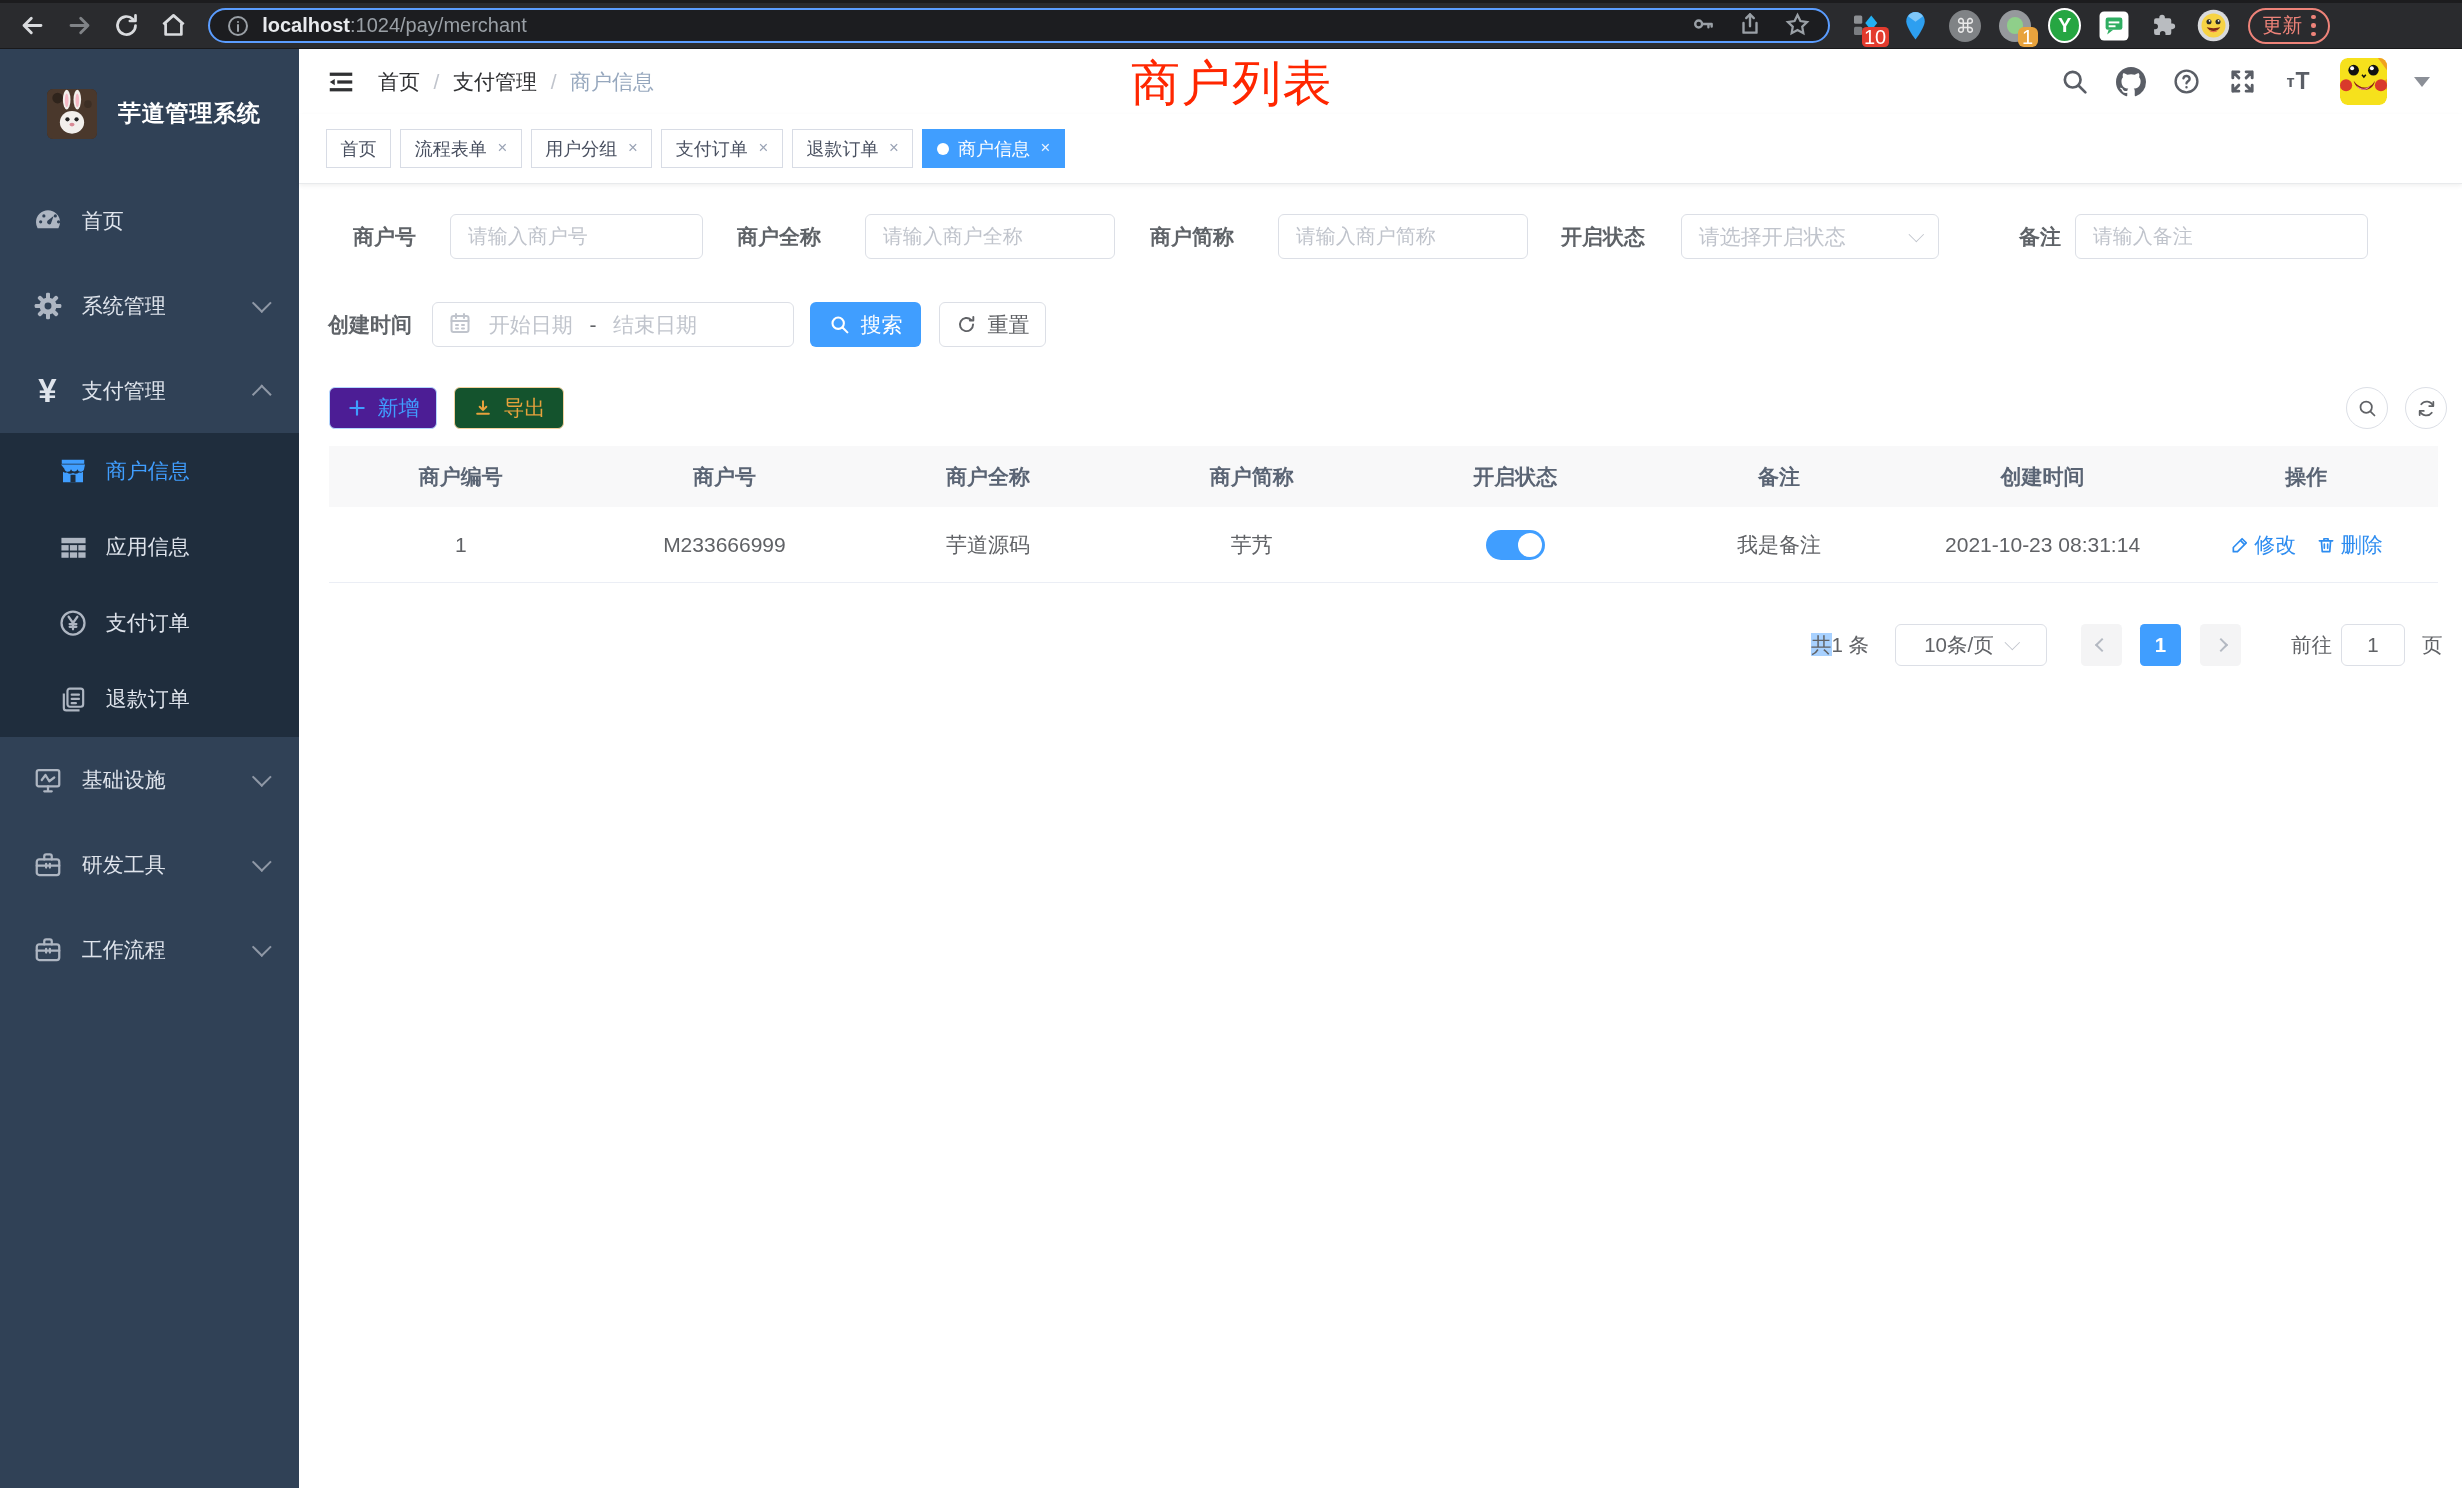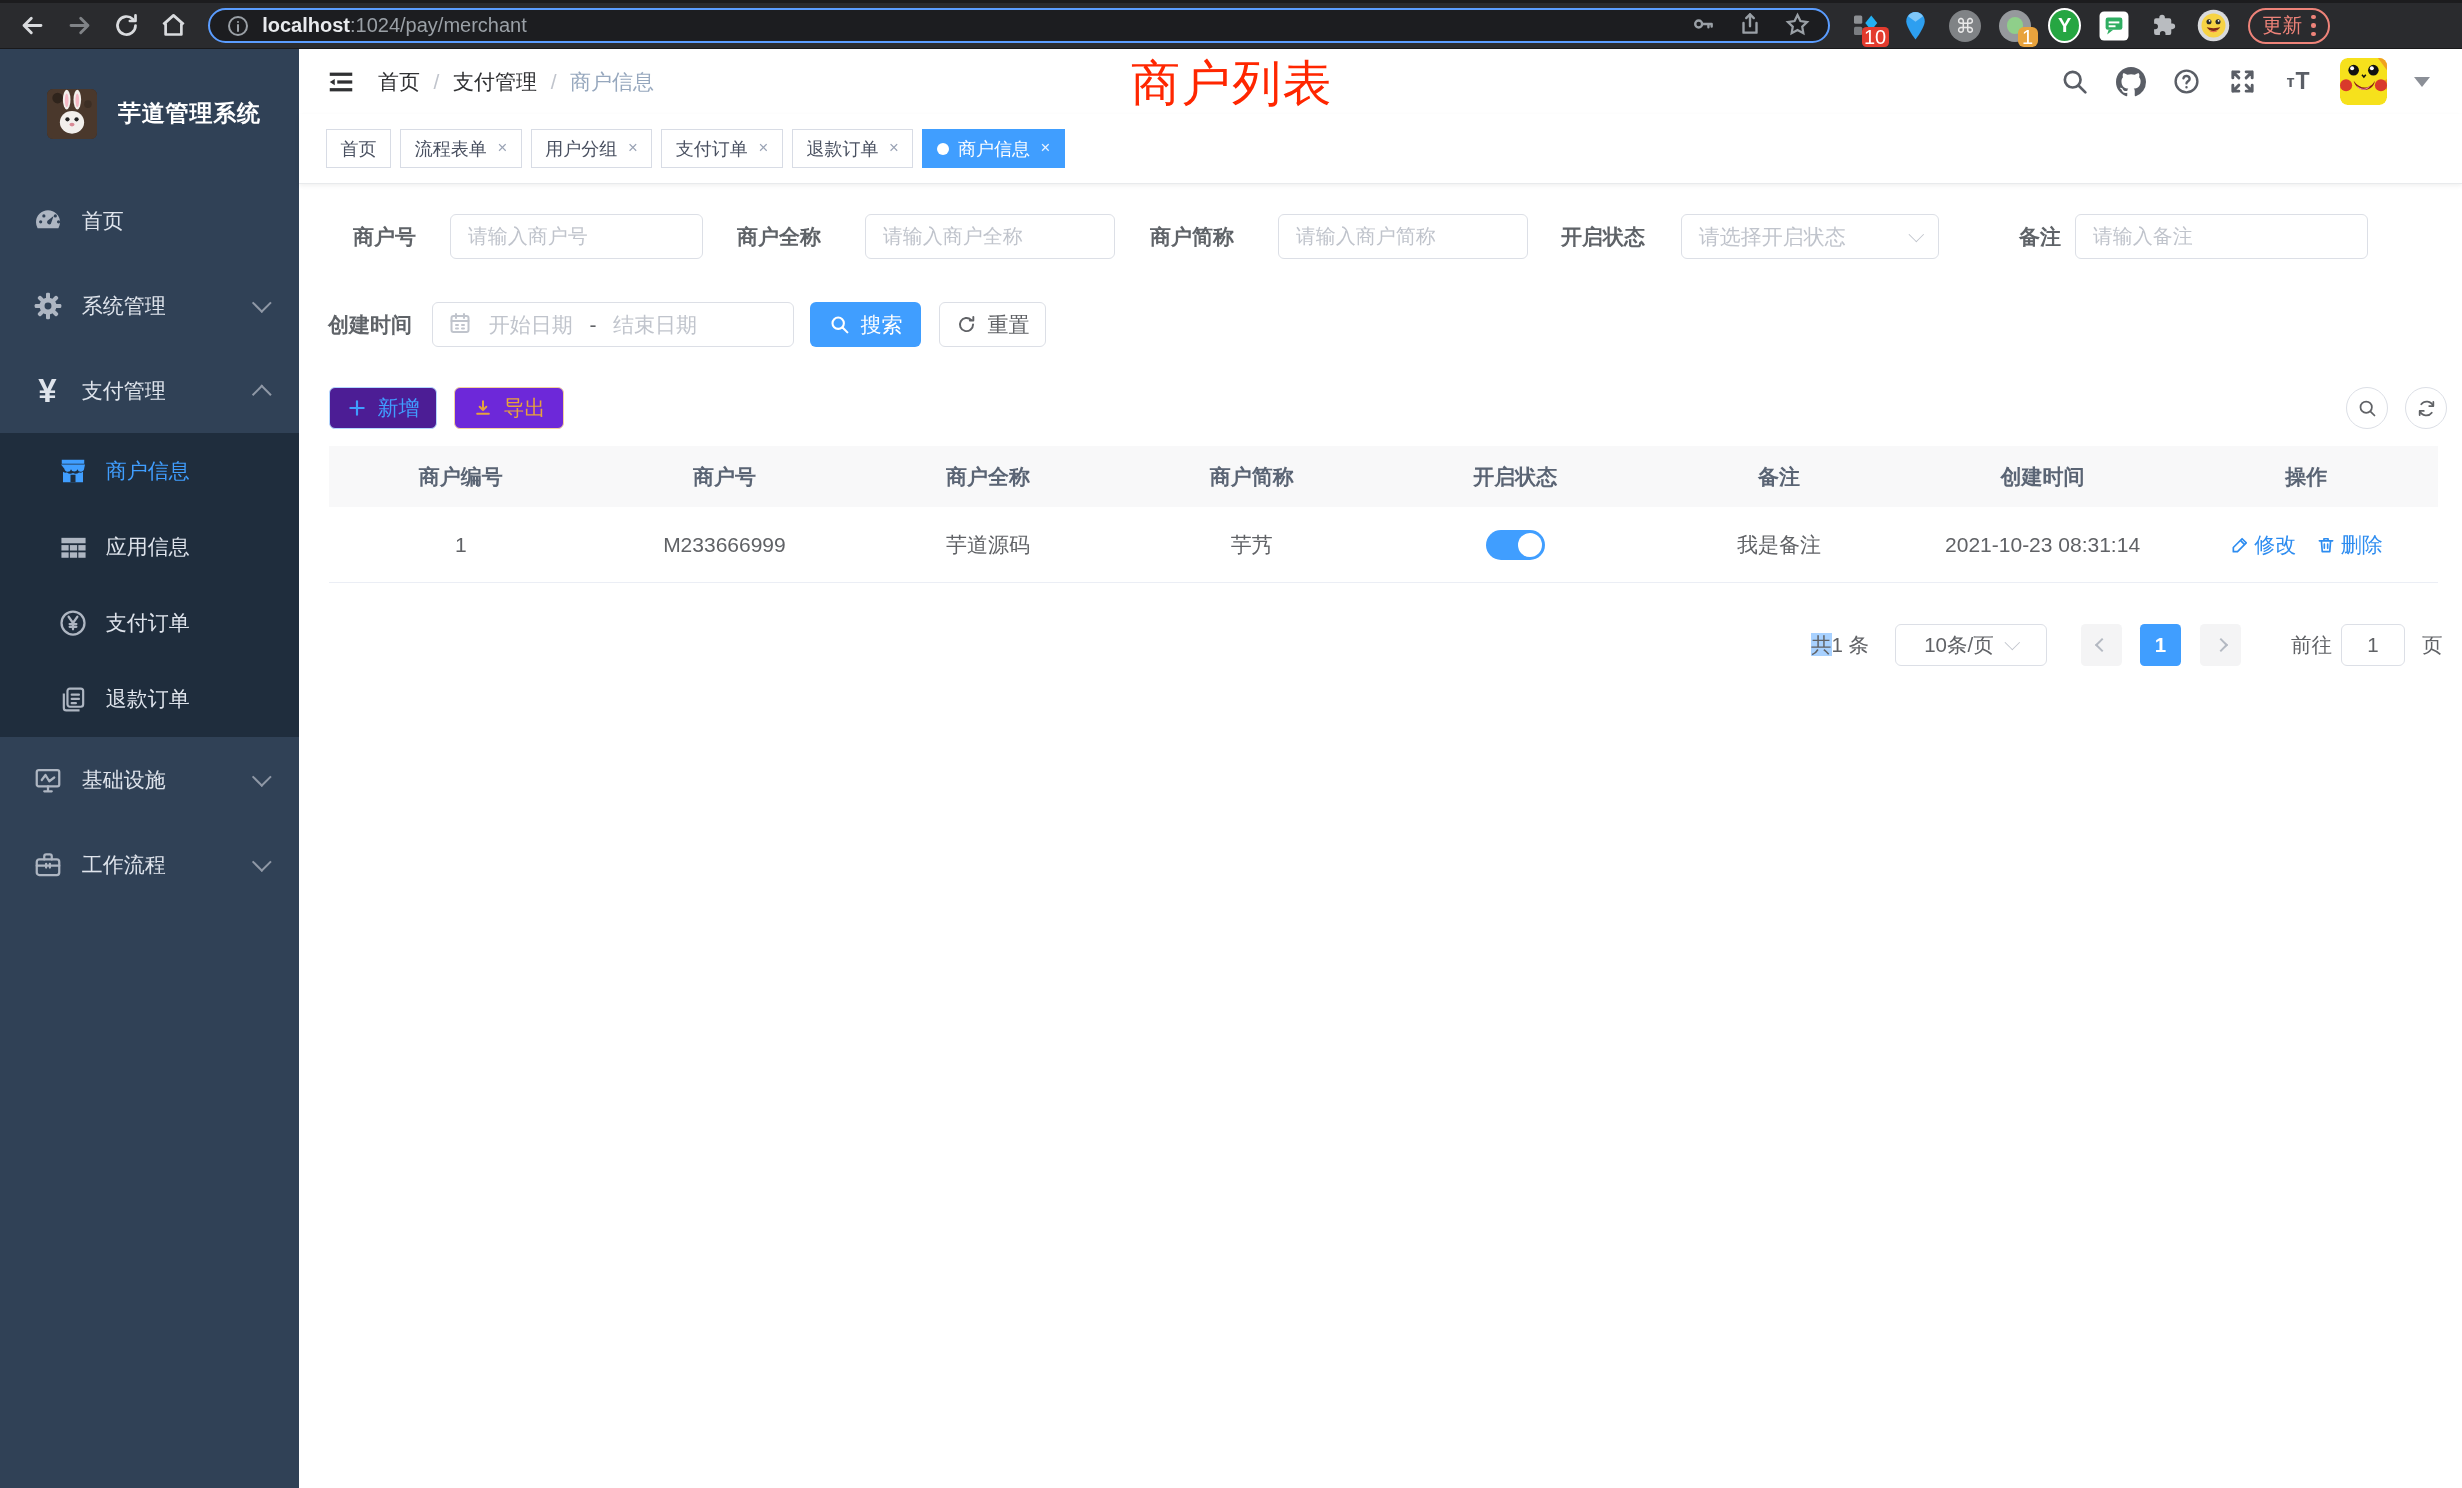--- a/index.html
+++ b/index.html
@@ -77,21 +77,21 @@
   .f-select{position:absolute;height:45px;border:1.5px solid #dcdfe6;border-radius:6px;background:#fff;display:flex;align-items:center;padding:0 16.7px;cursor:pointer}
   .f-select .ph{font-size:21px;color:#c0c4cc}
   .sel-chev{margin-left:auto;width:10.6px;height:10.6px;border-right:1.9px solid #c0c4cc;border-bottom:1.9px solid #c0c4cc;transform:rotate(45deg);margin-top:-4.5px}
   .date-range{position:absolute;height:45px;border:1.5px solid #dcdfe6;border-radius:6px;background:#fff;display:flex;align-items:center;padding:0 15px;gap:16.7px}
   .date-ph{font-size:21px;color:#c0c4cc}
   .date-sep{font-size:21px;color:#606266}
   .btn{position:absolute;height:45px;border-radius:6px;display:flex;align-items:center;justify-content:center;gap:11px;font-size:21px;cursor:pointer;border:1.5px solid transparent}
   .btn-search{background:var(--accent);color:#fff}
   .btn-reset{background:#fff;color:#606266;border-color:#dcdfe6}
   .btn-add{background:#4c1d95;color:var(--accent);border-color:#b3d8ff}
-  .btn-export{background:#6d28d9;color:var(--warn);border-color:#f3d19e}
+  .btn-export{background:#14532d;color:var(--warn);border-color:#f3d19e}
   .tool-circle{position:absolute;width:42px;height:42px;border-radius:50%;border:1.5px solid #dcdfe6;display:flex;align-items:center;justify-content:center;color:#606266;background:#fff;cursor:pointer}
 
   
   .table{position:absolute;left:30px;top:397px;width:2109px}
   .t-head{display:flex;background:#f8f8f9;height:61px;align-items:center}
   .t-col{flex:1 1 0;text-align:center;font-size:21px;color:#5a6474;font-weight:600}
   .t-row{display:flex;height:76px;align-items:center;border-bottom:1.5px solid #ebeef5;background:#fff}
   .t-cell{flex:1 1 0;text-align:center;font-size:21px;color:#606266;display:flex;align-items:center;justify-content:center;gap:20px}
   .switch{width:59px;height:30px;border-radius:15px;background:var(--accent);position:relative;cursor:pointer}
   .switch .knob{position:absolute;right:3px;top:3px;width:24px;height:24px;border-radius:50%;background:#fff}
@@ -341,20 +341,30 @@
         <svg width="30" height="30" viewBox="0 0 24 24" fill="none" stroke="#aeb6c2" stroke-width="1.8" stroke-linejoin="round">
             <rect x="3" y="4" width="18" height="13" rx="1.5"></rect>
             <path d="M7 12l3-4 3 5 4-3" stroke-linecap="round"></path>
             <path d="M9 21h6M12 17v4" stroke-linecap="round"></path>
           </svg>
       </span>
       <span class="mi-label">基础设施</span>
       <span class="chev"></span>
     </div>
 
+    <div class="menu-item">
+      <span class="mi-icon">
+        <svg width="30" height="30" viewBox="0 0 24 24" fill="none" stroke="#aeb6c2" stroke-width="1.8" stroke-linejoin="round">
+            <rect x="3" y="7.5" width="18" height="12.5" rx="2"></rect>
+            <path d="M9 7.5V5a1.5 1.5 0 0 1 1.5-1.5h3A1.5 1.5 0 0 1 15 5v2.5M3 12.5h18M10.5 11v3M13.5 11v3" stroke-linecap="round"></path>
+          </svg>
+      </span>
+      <span class="mi-label">研发工具</span>
+      <span class="chev"></span>
+    </div>
 
     <div class="menu-item">
       <span class="mi-icon">
         <svg width="30" height="30" viewBox="0 0 24 24" fill="none" stroke="#aeb6c2" stroke-width="1.8" stroke-linejoin="round">
             <rect x="3" y="7.5" width="18" height="12.5" rx="2"></rect>
             <path d="M9 7.5V5a1.5 1.5 0 0 1 1.5-1.5h3A1.5 1.5 0 0 1 15 5v2.5M3 12.5h18M10.5 11v3M13.5 11v3" stroke-linecap="round"></path>
           </svg>
       </span>
       <span class="mi-label">工作流程</span>
       <span class="chev"></span>

